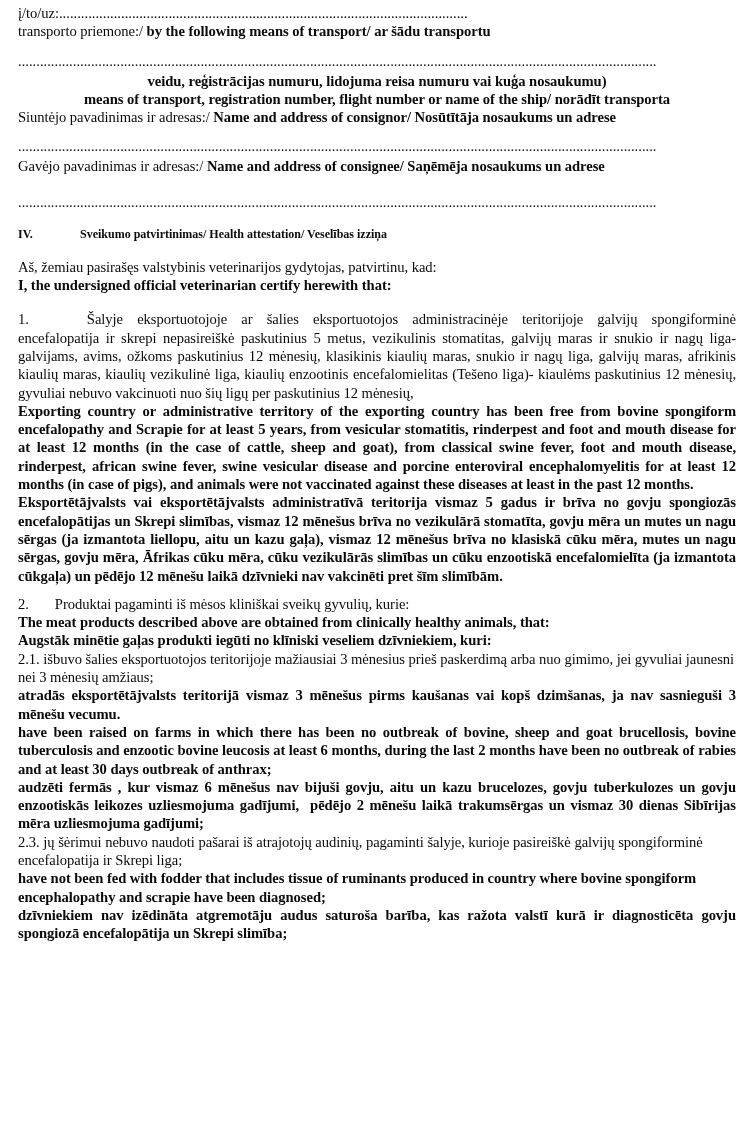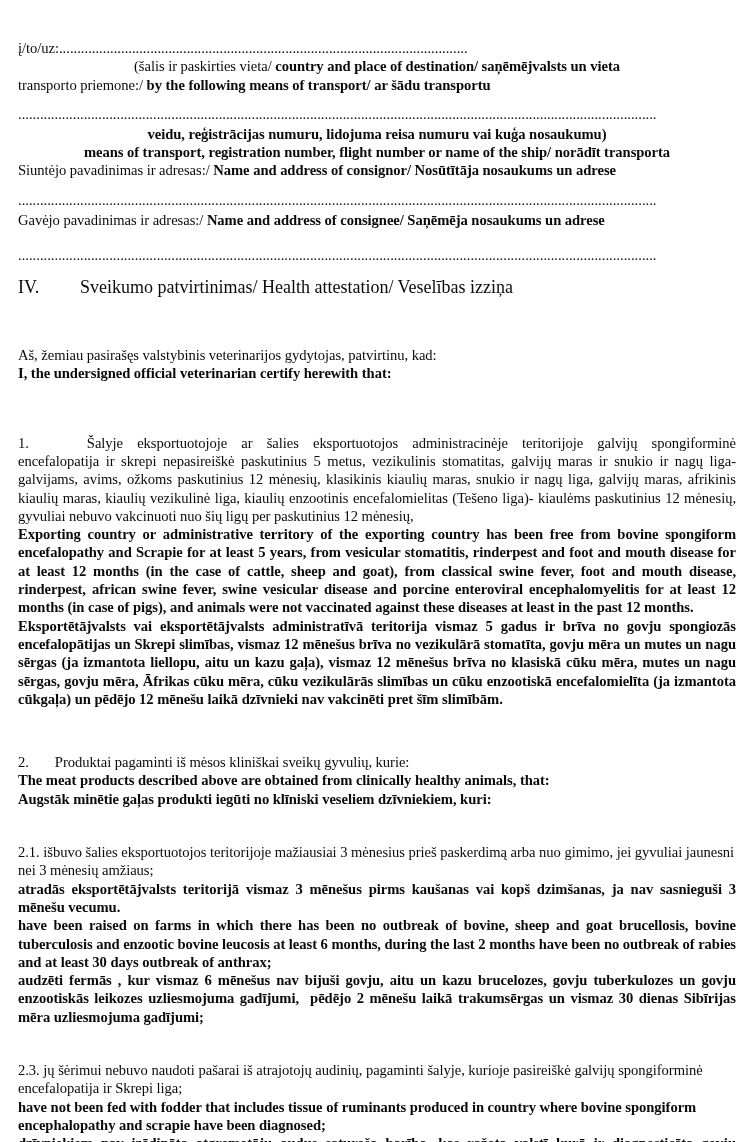--- a/index.html
+++ b/index.html
@@ -30,21 +30,21 @@
     width: 718px;
   }
 
   
   .ln {
     font-size: 14.6px;
     line-height: 18.3px;
     letter-spacing: -0.05px;
     white-space: pre-wrap;
   }
-  .lt     { font-weight: 400; margin-top: 35px; }            
+  .lt     { font-weight: 400; }            
   .en     { font-weight: 700; }            
   .lv     { font-weight: 700; }            
   .mix b  { font-weight: 700; }
   .just   { text-align: justify; text-align-last: left; }
   .center { text-align: center; }
 
   
   .dots {
     font-size: 14.6px;
     line-height: 13px;
@@ -56,41 +56,40 @@
   }
   .dots-inline { letter-spacing: 0px; }
   .gap-4  { height: 4px; }
   .gap-10 { height: 10px; }
   .gap-14 { height: 14px; }
   .gap-16 { height: 16px; }
   .gap-20 { height: 20px; }
 
   
   .sec-head {
-    font-weight: 400;
-    font-size: 18px;
+    font-weight: 700;
+    font-size: 12px;
     line-height: 19px;
     display: flex;
     align-items: center;
   }
   .sec-num { width: 62px; flex: 0 0 62px; }
   .sec-title { flex: 1 1 auto; }
 
   .tabbed { display: inline-block; width: 58px; }
   .tab-sm { display: inline-block; width: 26px; }
 </style>
 </head>
 <body>
 
 <div class="page">
   <div class="body-wrap">
 
     <div class="ln lt"><span>į/to/uz:</span><span class="dots-inline">................................................................................................................</span></div>
 
-    <div class="ln center mix"><span>(šalis ir paskirties vieta/ </span><b>country and place of destination/ saņēmējvalsts un vieta</b></div>
 
     <div class="ln mix"><span>transporto priemone:/ </span><b>by the following means of transport/ ar šādu transportu</b></div>
 
     <div class="gap-14"></div>
 
     <div class="dots">...............................................................................................................................................................................</div>
 
     <div class="gap-4"></div>
 
     <div class="ln center en">veidu, reģistrācijas numuru, lidojuma reisa numuru vai kuģa nosaukumu)</div>

